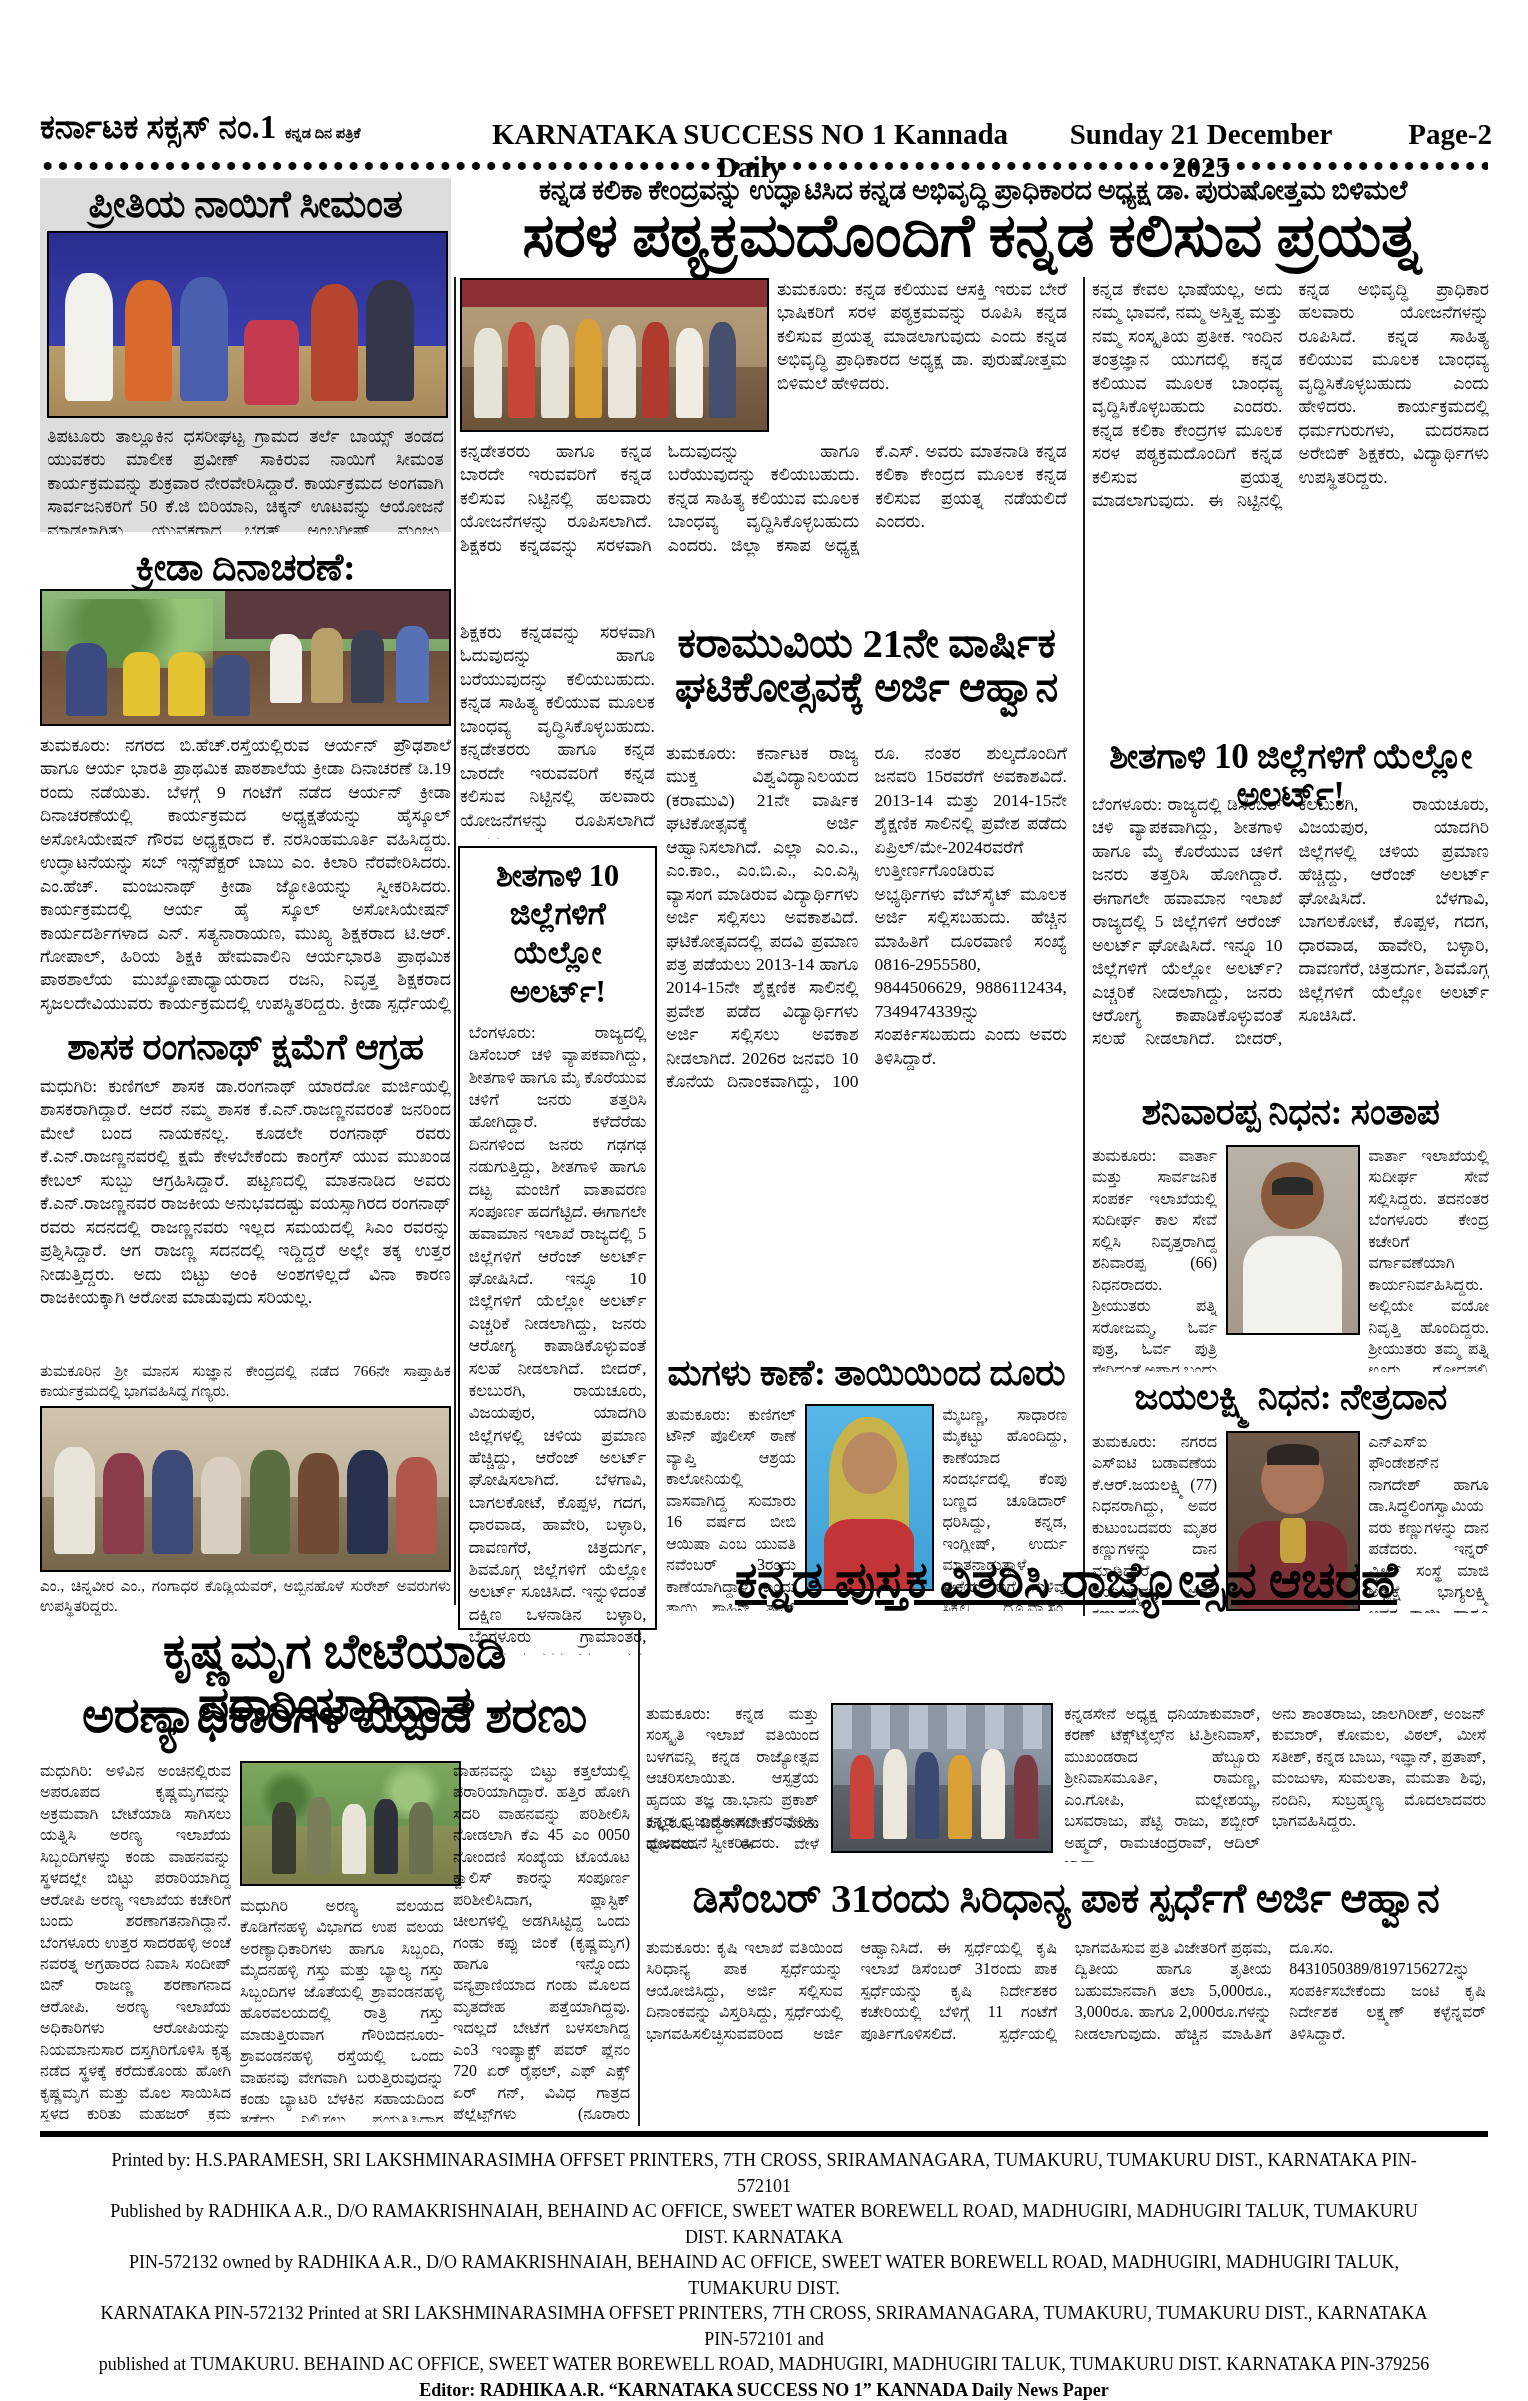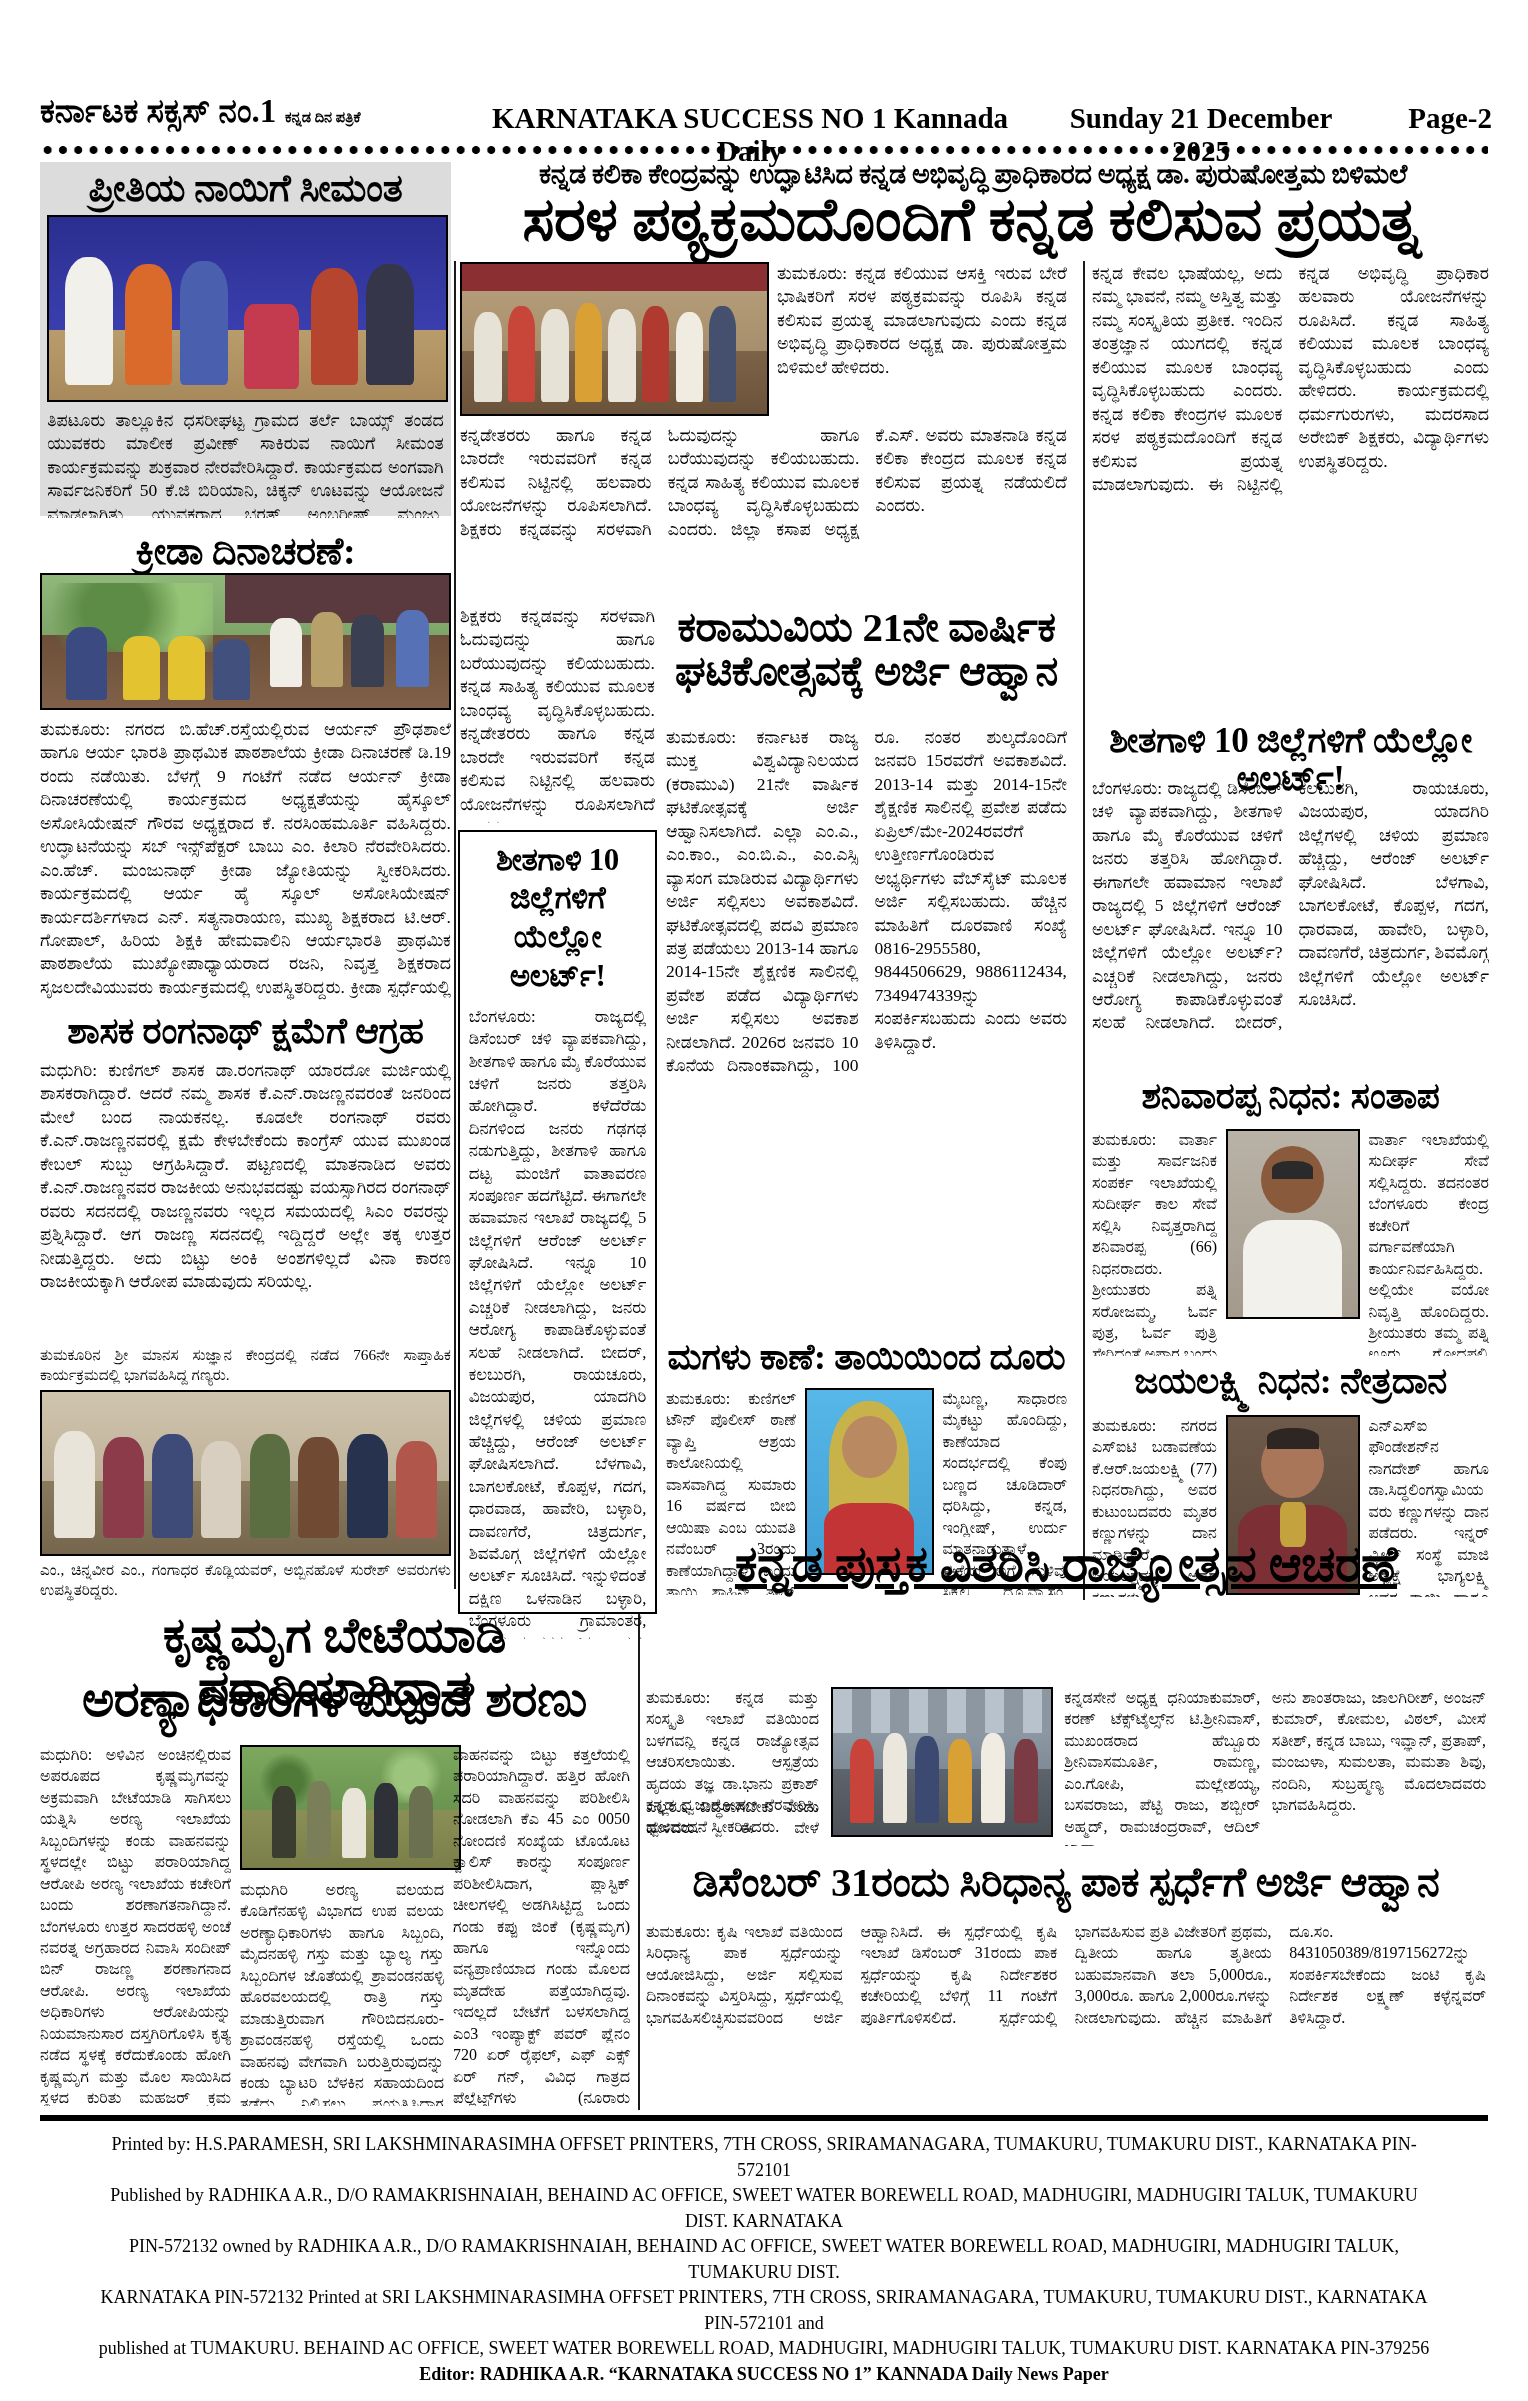--- a/index.html
+++ b/index.html
@@ -1,18 +1,18 @@
 <!DOCTYPE html>
 <html style="font-size:11.6px"><head>
 <meta charset="utf-8">
 <style>
   html,body{margin:0;padding:0;background:#888;}
   .page{position:relative;width:1528px;height:2401px;background:#ffffff;color:#000;
         font-family:"Liberation Serif", serif;overflow:hidden;}
-  .abs{position:absolute;box-sizing:border-box;}
+  .abs{position:absolute;box-sizing:border-box;margin-top:16px;}
   .hl{font-weight:bold;text-align:center;line-height:1.08;letter-spacing:-0.4px;}
   .body-txt{text-align:justify;font-size:16.7px;line-height:1.34;overflow:hidden;word-break:break-word;}
   .small-txt{font-size:15.3px;line-height:1.3;font-family:Liberation Serif, serif;}
   .cols2{column-count:2;column-gap:16px;}
   .cols3{column-count:3;column-gap:16px;}
   .cols4{column-count:4;column-gap:17.5px;}
   .dotted-rule{background-image:radial-gradient(circle,#000 3.6px,transparent 4.4px);
                background-size:15.3px 10.2px;background-repeat:repeat-x;background-position:left center;}
   .vrule{width:1.5px;background:#1a1a1a;}
   .ph{border:2.9px solid #000;overflow:hidden;}

